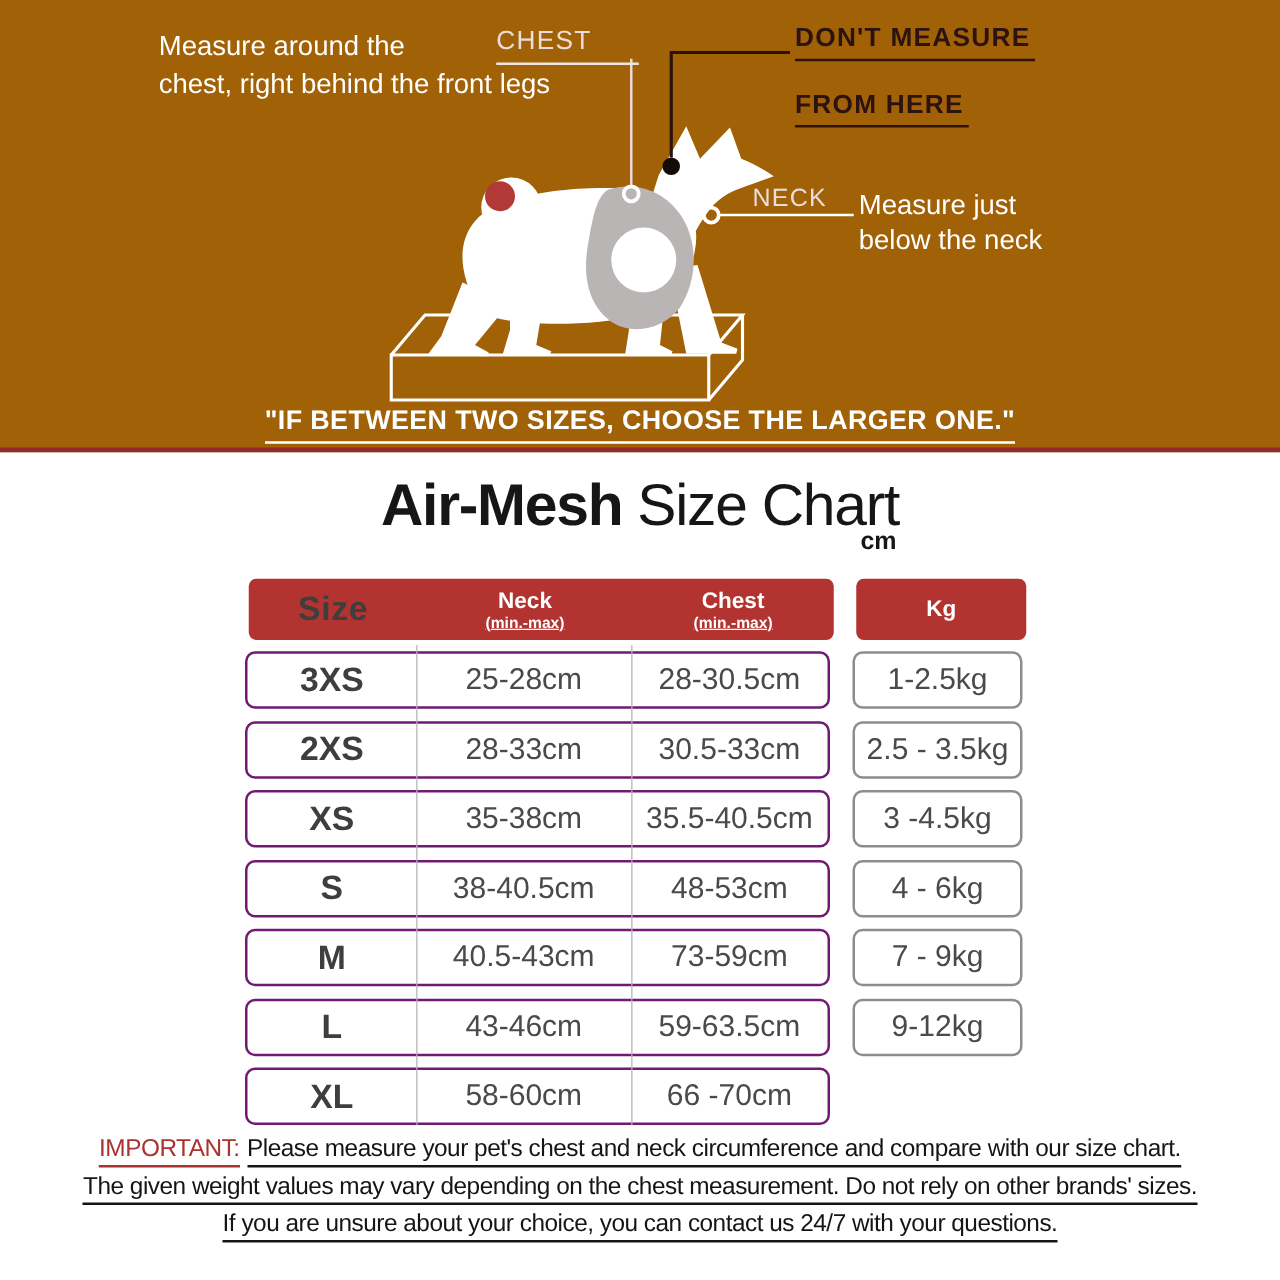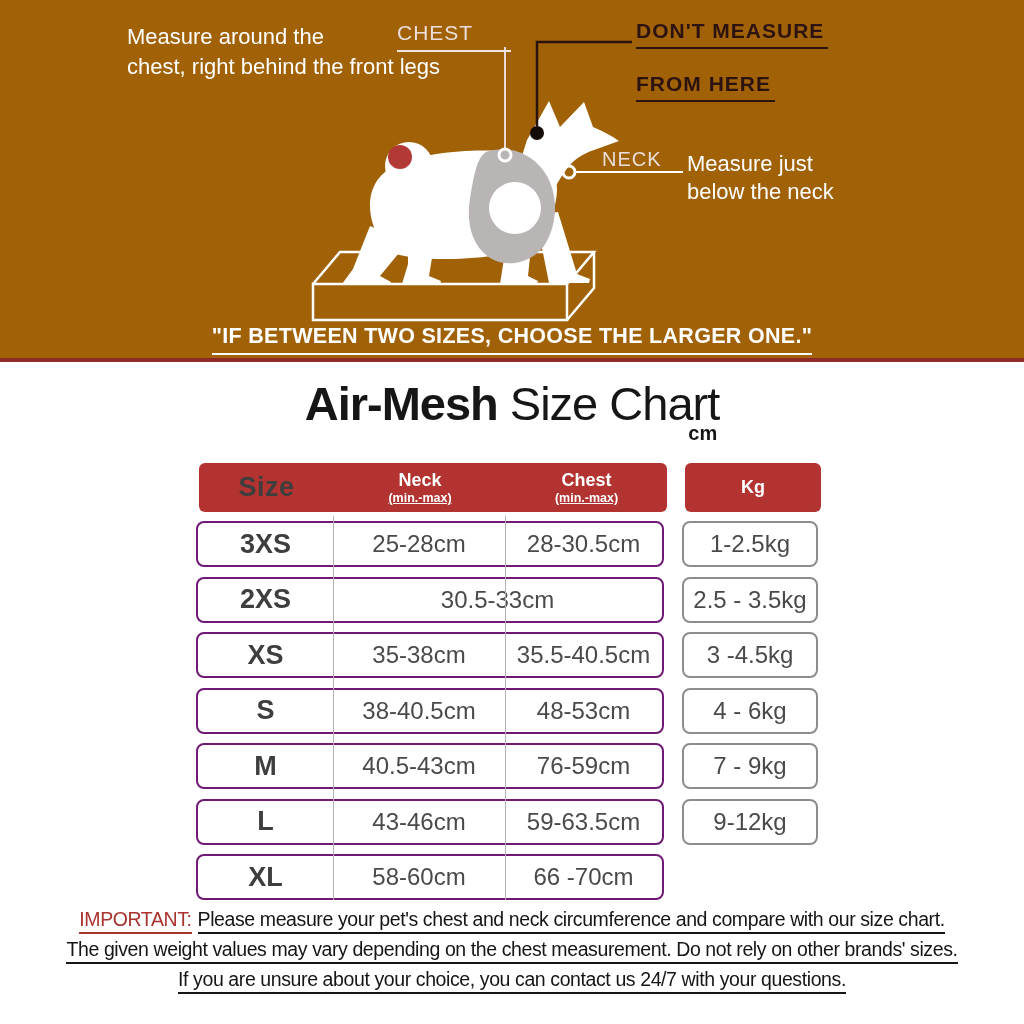--- a/index.html
+++ b/index.html
@@ -156,20 +156,21 @@
         <div class="cell size">3XS</div>
         <div class="cell neck">25-28cm</div>
         <div class="cell chest">28-30.5cm</div>
       </div>
       <div class="kgbox">1-2.5kg</div>
     </div>
 
     <div class="trow">
       <div class="mainbox">
         <div class="cell size">2XS</div>
+        <div class="cell neck">28-33cm</div>
         <div class="cell chest">30.5-33cm</div>
       </div>
       <div class="kgbox">2.5 - 3.5kg</div>
     </div>
 
     <div class="trow">
       <div class="mainbox">
         <div class="cell size">XS</div>
         <div class="cell neck">35-38cm</div>
         <div class="cell chest">35.5-40.5cm</div>
@@ -183,21 +184,21 @@
         <div class="cell neck">38-40.5cm</div>
         <div class="cell chest">48-53cm</div>
       </div>
       <div class="kgbox">4 - 6kg</div>
     </div>
 
     <div class="trow">
       <div class="mainbox">
         <div class="cell size">M</div>
         <div class="cell neck">40.5-43cm</div>
-        <div class="cell chest">76-59cm</div>
+        <div class="cell chest">73-59cm</div>
       </div>
       <div class="kgbox">7 - 9kg</div>
     </div>
 
     <div class="trow">
       <div class="mainbox">
         <div class="cell size">L</div>
         <div class="cell neck">43-46cm</div>
         <div class="cell chest">59-63.5cm</div>
       </div>

